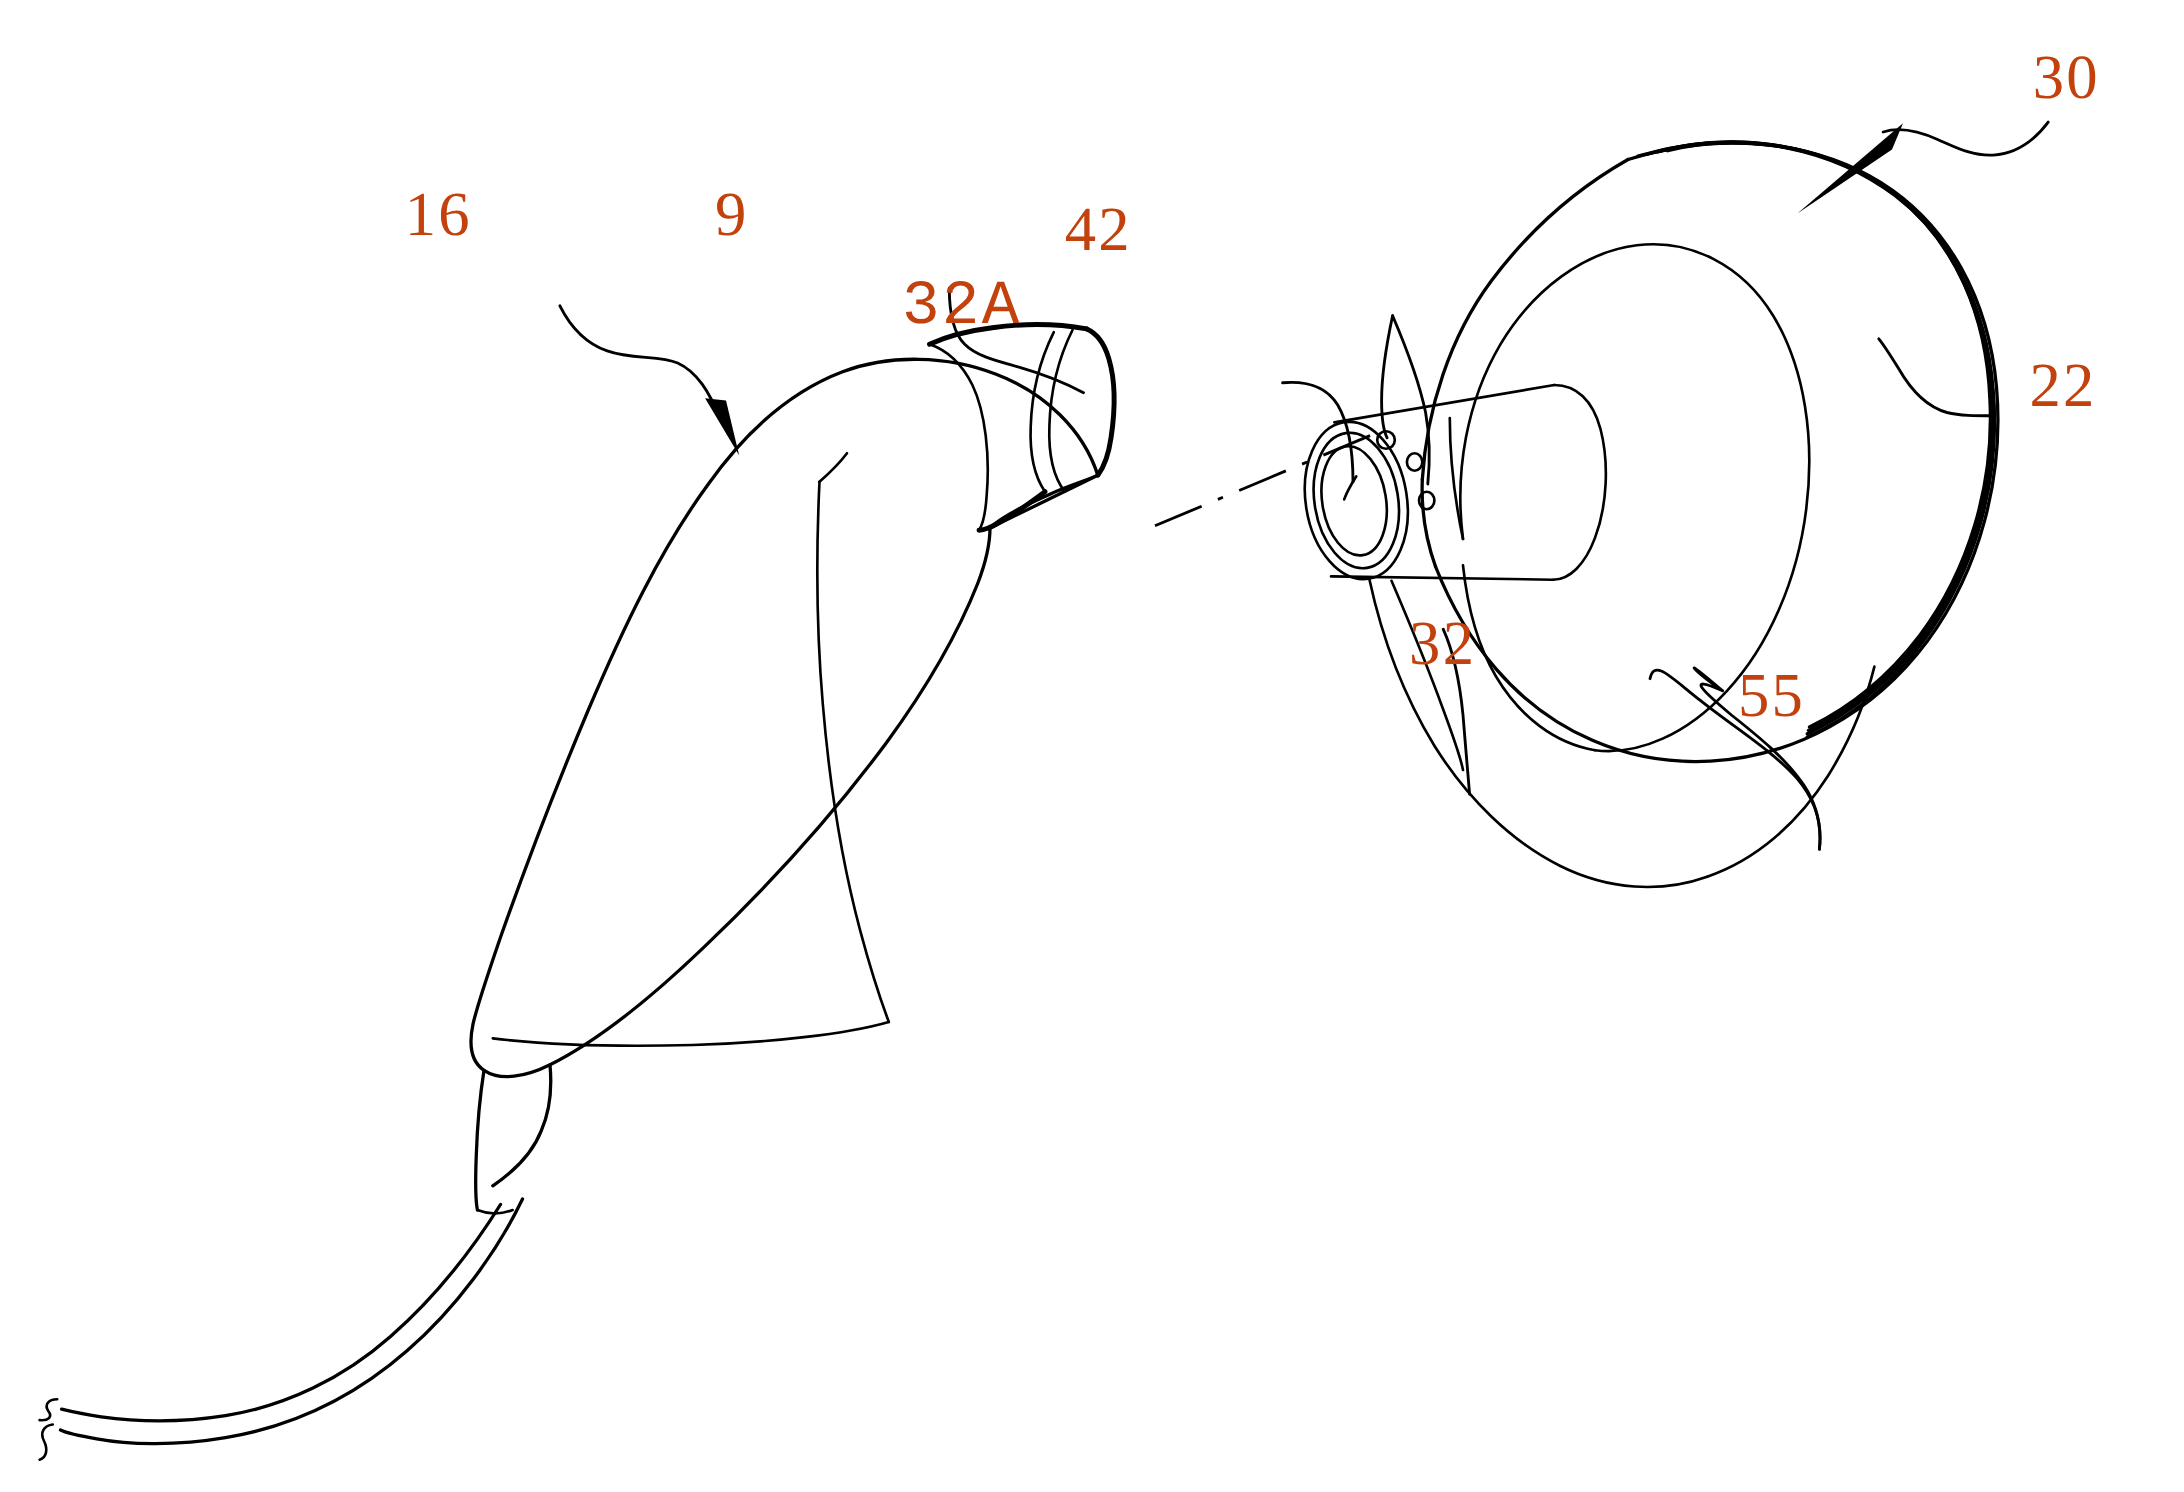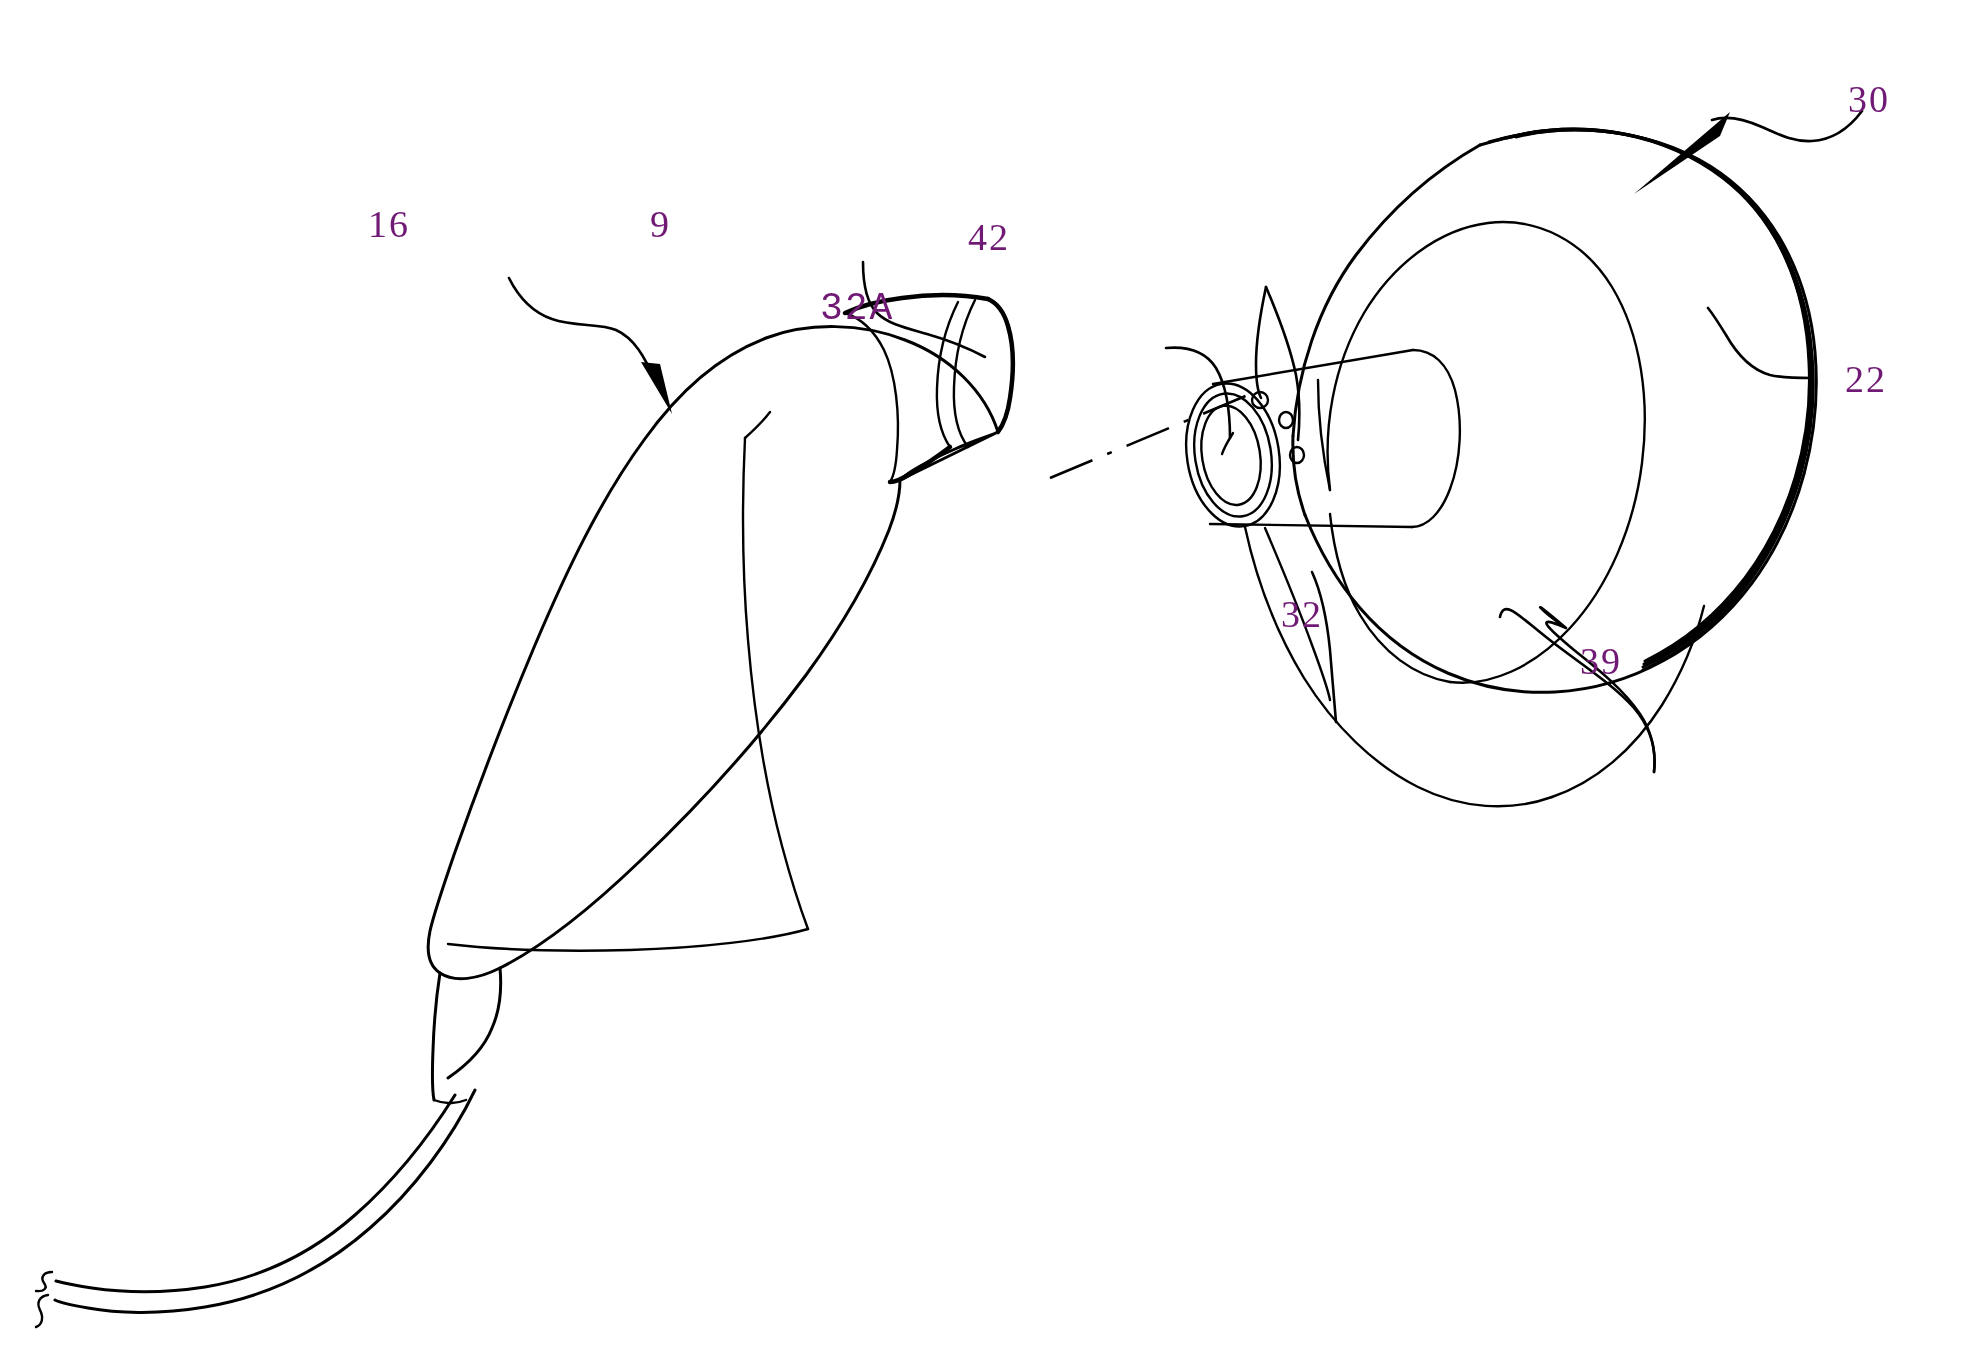--- a/index.html
+++ b/index.html
@@ -60,27 +60,26 @@
     stroke-linecap: butt;
     stroke-dasharray: 46 16 5 16;
   }
   .arrowhead {
     fill: #000000;
     stroke: none;
   }
   .ref-label {
     position: absolute;
     font-family: "Liberation Serif", serif;
-    font-size: 38px;
+    font-size: 57px;
     line-height: 1;
-    color: #701a75;
+    color: #c2410c;
     letter-spacing: 2px;
     white-space: nowrap;
     user-select: none;
-    margin-top: 38px;
   }
 </style>
 </head>
 <body>
 
 <div id="figure-root">
 
   <svg id="figure-svg" viewBox="0 0 1985 1356">
 
     <g>
@@ -318,15 +317,15 @@
   <div class="ref-label" style="left:820px; top:252px;font-family:Liberation Mono, monospace;">32A</div>
 
   <div class="ref-label" style="left:968px; top:180px;">42</div>
 
   <div class="ref-label" style="left:1848px; top:42px;">30</div>
 
   <div class="ref-label" style="left:1845px; top:322px;">22</div>
 
   <div class="ref-label" style="left:1281px; top:557px;text-align:center;">32</div>
 
-  <div class="ref-label" style="left:1580px; top:604px;">39</div>
+  <div class="ref-label" style="left:1580px; top:604px;">55</div>
 
 </div>
 
 </body></html>

